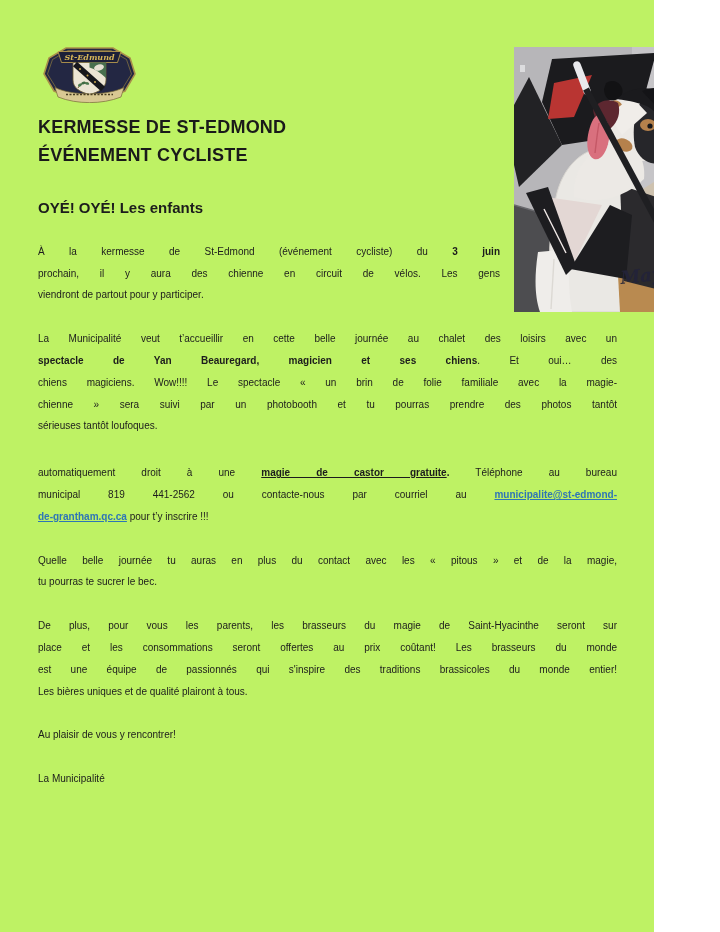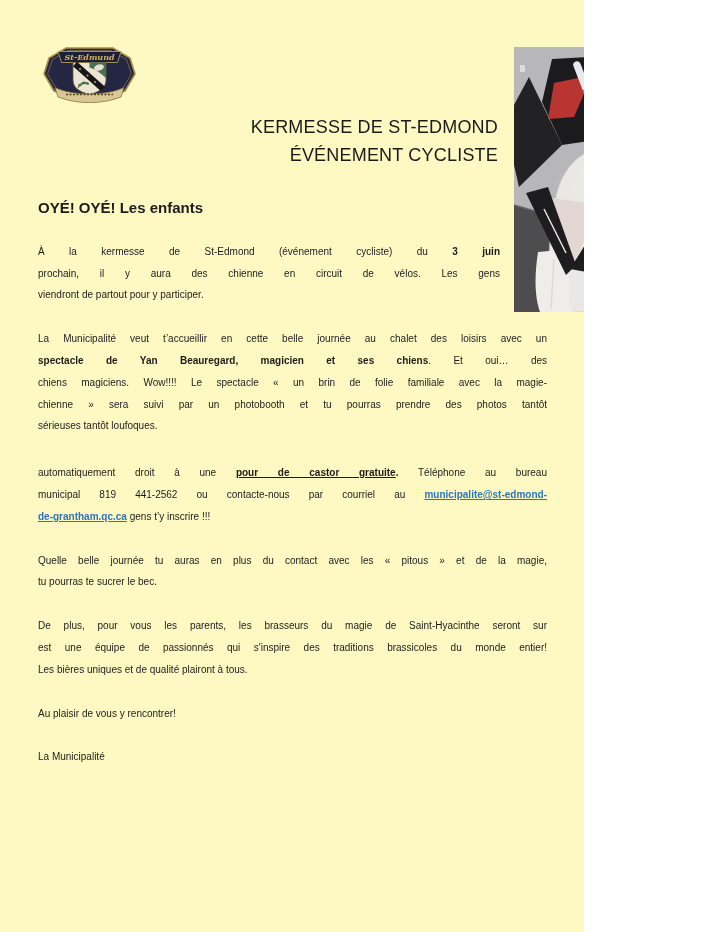--- a/index.html
+++ b/index.html
@@ -1,39 +1,39 @@
 <!DOCTYPE html>
 <html><head>
 <meta charset="utf-8">
 <style>
   html,body{margin:0;padding:0;background:#ffffff;}
   #page{
     position:relative;
-    width:584px;height:932px;
-    background:#fef9c3;
+    width:654px;height:932px;
+    background:#bef264;
     overflow:hidden;
     font-family:"Liberation Sans", sans-serif;
     color:#1c1c1c;
   }
   #content{
     position:relative;
     padding:0 37px 0 38px;
   }
   
   #logo-wrap{position:absolute;left:42px;top:45px;width:95px;height:58px;}
   
   #photo-wrap{position:absolute;left:514px;top:47px;width:183px;height:265px;}
   
   .doc-title{
     width:460px;
     margin:113px 0 0 0;
-    text-align:right;
+    text-align:left;
     font-size:18px;
     line-height:28px;
-    font-weight:400;
+    font-weight:700;
     letter-spacing:.2px;
     color:#1a1a1a;
   }
   
   .doc-heading{
     margin-top:28px;
     font-size:15px;
     font-weight:700;
     line-height:21.8px;
   }
@@ -162,30 +162,31 @@
           <div class="line"><span class="run">viendront de partout pour y participer.</span></div>
         </div>
         <div class="par" id="paragraph-show">
           <div class="line j"><span class="run">La Municipalité veut t’accueillir en cette belle journée au chalet des loisirs avec un</span></div>
           <div class="line j"><span class="run b">spectacle de Yan Beauregard, magicien et ses chiens</span><span class="run">. Et oui… des</span></div>
           <div class="line j"><span class="run">chiens magiciens. Wow!!!! Le spectacle « un brin de folie familiale avec la magie-</span></div>
           <div class="line j"><span class="run">chienne » sera suivi par un photobooth et tu pourras prendre des photos tantôt</span></div>
           <div class="line"><span class="run">sérieuses tantôt loufoques.</span></div>
         </div>
         <div class="par" id="paragraph-signup">
-          <div class="line j"><span class="run">automatiquement droit à une </span><span class="run b u">pour de castor gratuite</span><span class="run b">.</span><span class="run"> Téléphone au bureau</span></div>
+          <div class="line j"><span class="run">automatiquement droit à une </span><span class="run b u">magie de castor gratuite</span><span class="run b">.</span><span class="run"> Téléphone au bureau</span></div>
           <div class="line j"><span class="run">municipal 819 441-2562 ou contacte-nous par courriel au </span><a href="#" class="run link">municipalite@st-edmond-</a></div>
-          <div class="line"><a href="#" class="run link">de-grantham.qc.ca</a><span class="run"> gens t’y inscrire !!!</span></div>
+          <div class="line"><a href="#" class="run link">de-grantham.qc.ca</a><span class="run"> pour t’y inscrire !!!</span></div>
         </div>
         <div class="par" id="paragraph-treats">
           <div class="line j"><span class="run">Quelle belle journée tu auras en plus du contact avec les « pitous » et de la magie,</span></div>
           <div class="line"><span class="run">tu pourras te sucrer le bec.</span></div>
         </div>
         <div class="par" id="paragraph-parents">
           <div class="line j"><span class="run">De plus, pour vous les parents, les brasseurs du magie de Saint-Hyacinthe seront sur</span></div>
+          <div class="line j"><span class="run">place et les consommations seront offertes au prix coûtant! Les brasseurs du monde</span></div>
           <div class="line j"><span class="run">est une équipe de passionnés qui s'inspire des traditions brassicoles du monde entier!</span></div>
           <div class="line"><span class="run">Les bières uniques et de qualité plairont à tous.</span></div>
         </div>
         <div class="par" id="paragraph-closing">
           <div class="line"><span class="run">Au plaisir de vous y rencontrer!</span></div>
         </div>
         <div class="par" id="paragraph-signature">
           <div class="line"><span class="run">La Municipalité</span></div>
         </div>
       </div>

